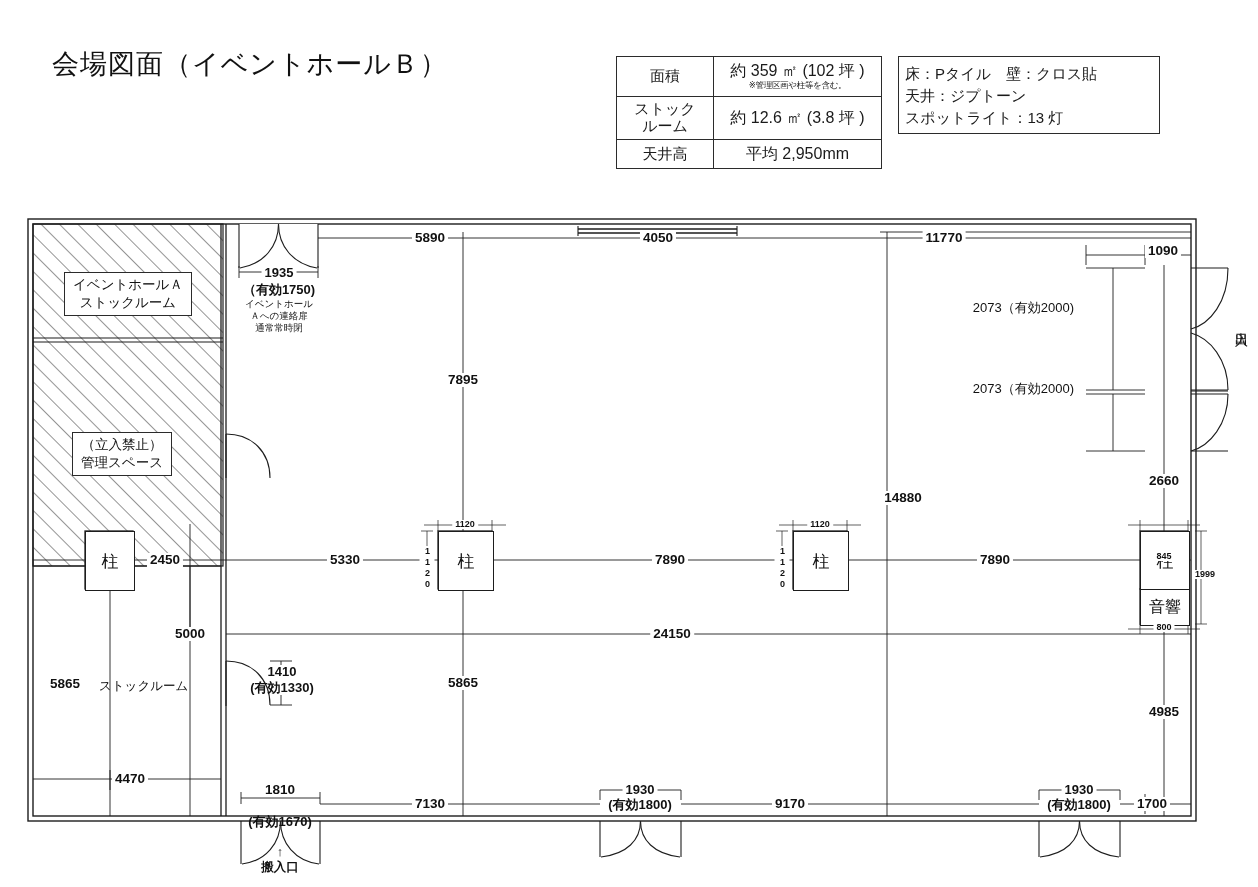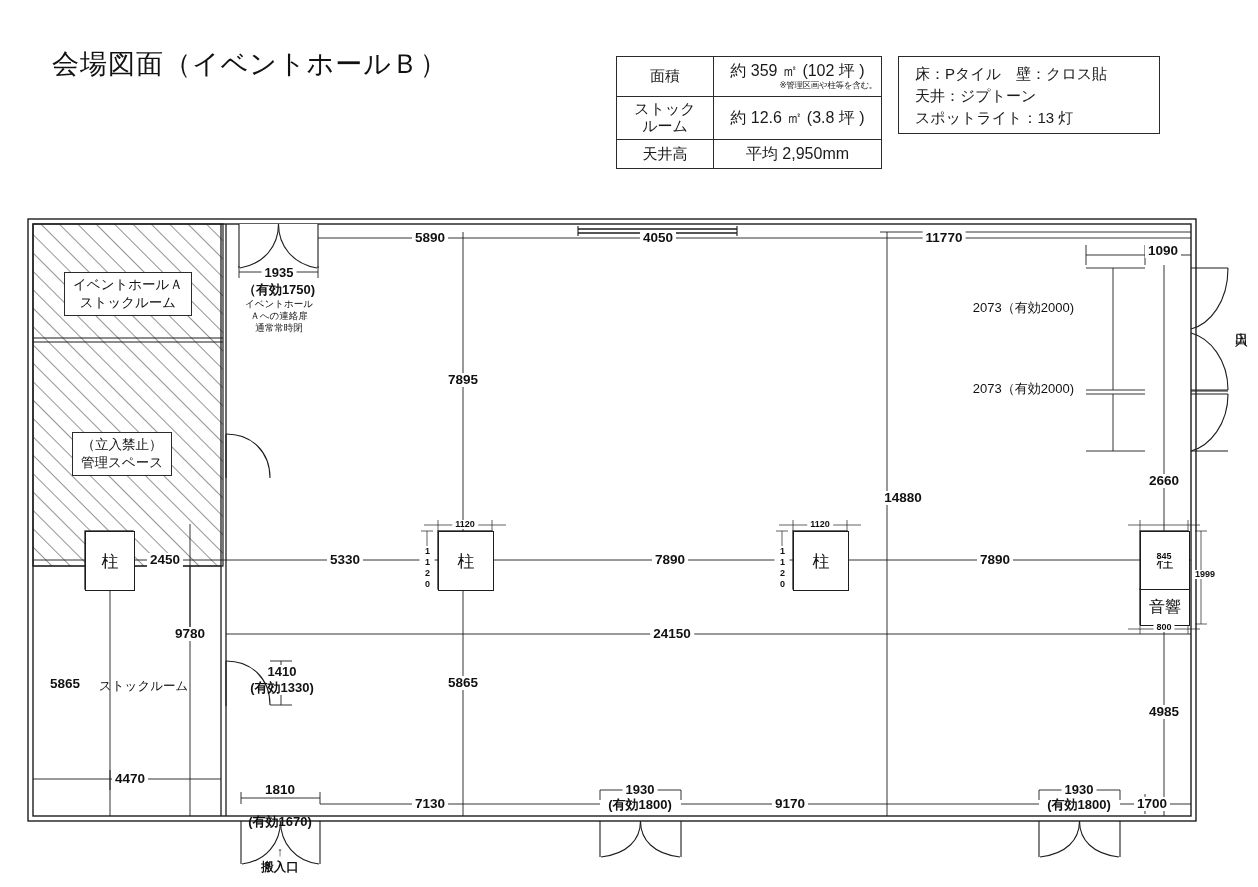--- a/index.html
+++ b/index.html
@@ -60,32 +60,31 @@
     padding: 5px 4px !important;
     line-height: 1.15;
     white-space: nowrap;
   }
   .spec-note {
     display: block;
     font-size: 8.5px;
     margin-top: 1px;
     letter-spacing: -0.3px;
     color: #222;
-    text-align: right;
   }
 
   
   #finishes-box {
     left: 898px;
     top: 56px;
     width: 262px;
     height: 78px;
     border: 1.2px solid #2b2b2b;
     background: #fff;
-    padding: 6px 8px 0 16px;
+    padding: 6px 8px 0 6px;
     box-sizing: border-box;
   }
   #finishes-box div {
     font-size: 15px;
     line-height: 1.48;
     white-space: nowrap;
   }
 
   
   #plan { left: 0; top: 0; width: 1258px; height: 887px; }
@@ -391,21 +390,21 @@
   <div class="lbl sm" style="left:1077px; top:382px; transform:translate(-100%,0);">2073（有効2000)</div>
   <div class="lbl sm vert nobg" style="left:1232px; top:322px;">出入口</div>
 
   <div class="lbl center" style="left:463px; top:373px;">7895</div>
   <div class="lbl center" style="left:903px; top:491px;">14880</div>
   <div class="lbl center" style="left:1164px; top:474px;">2660</div>
   <div class="lbl center" style="left:1164px; top:705px;">4985</div>
   <div class="lbl xs center" style="left:1205px; top:570px;">1999</div>
   <div class="lbl center" style="left:463px; top:676px;">5865</div>
   <div class="lbl center" style="left:65px; top:677px;">5865</div>
-  <div class="lbl center" style="left:190px; top:627px;">9780</div>
+  <div class="lbl center" style="left:190px; top:627px;">5000</div>
 
   <div class="lbl center" style="left:165px; top:553px;">2450</div>
   <div class="lbl center" style="left:345px; top:553px;">5330</div>
   <div class="lbl center" style="left:670px; top:553px;">7890</div>
   <div class="lbl center" style="left:995px; top:553px;">7890</div>
   <div class="lbl center" style="left:672px; top:627px;">24150</div>
 
   <div class="lbl xs center" style="left:465px; top:520px;">1120</div>
   <div class="lbl xs center vert" style="left:427px; top:546px;">1120</div>
   <div class="lbl xs center" style="left:820px; top:520px;">1120</div>

